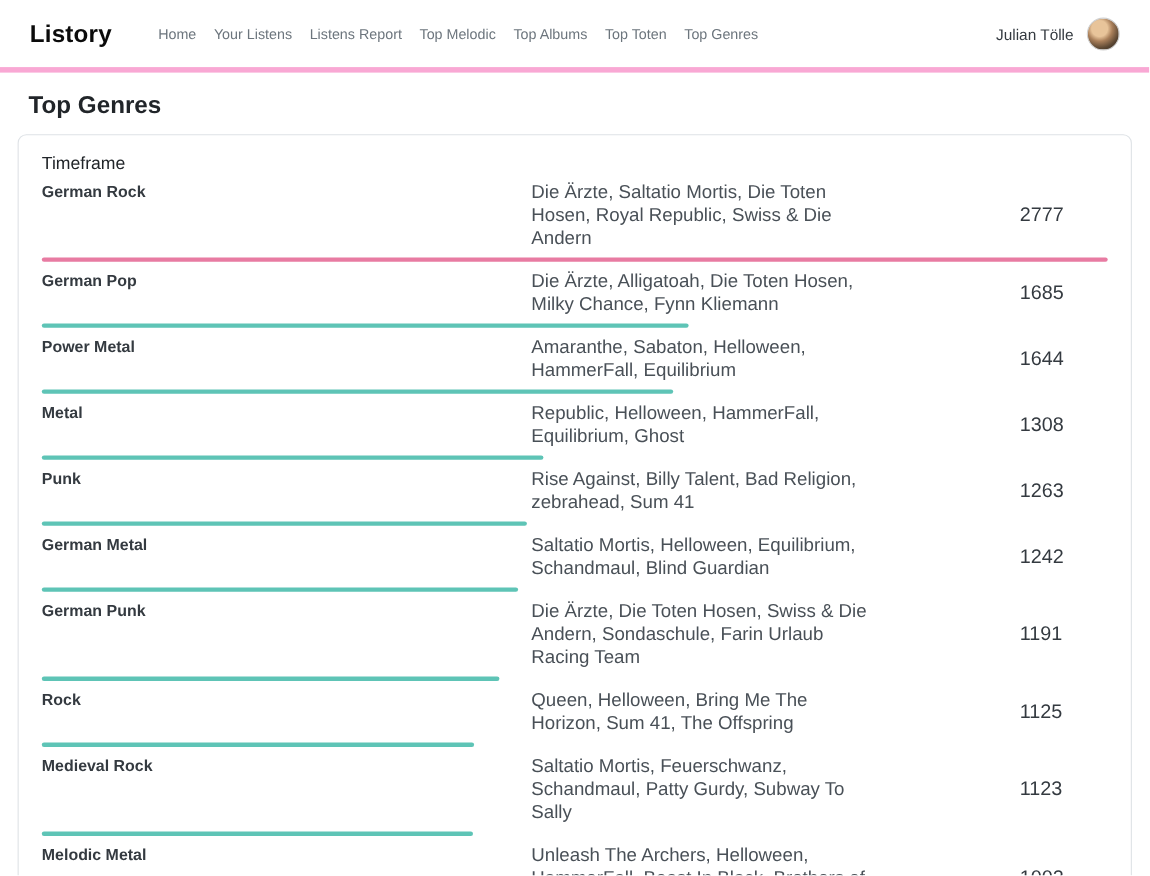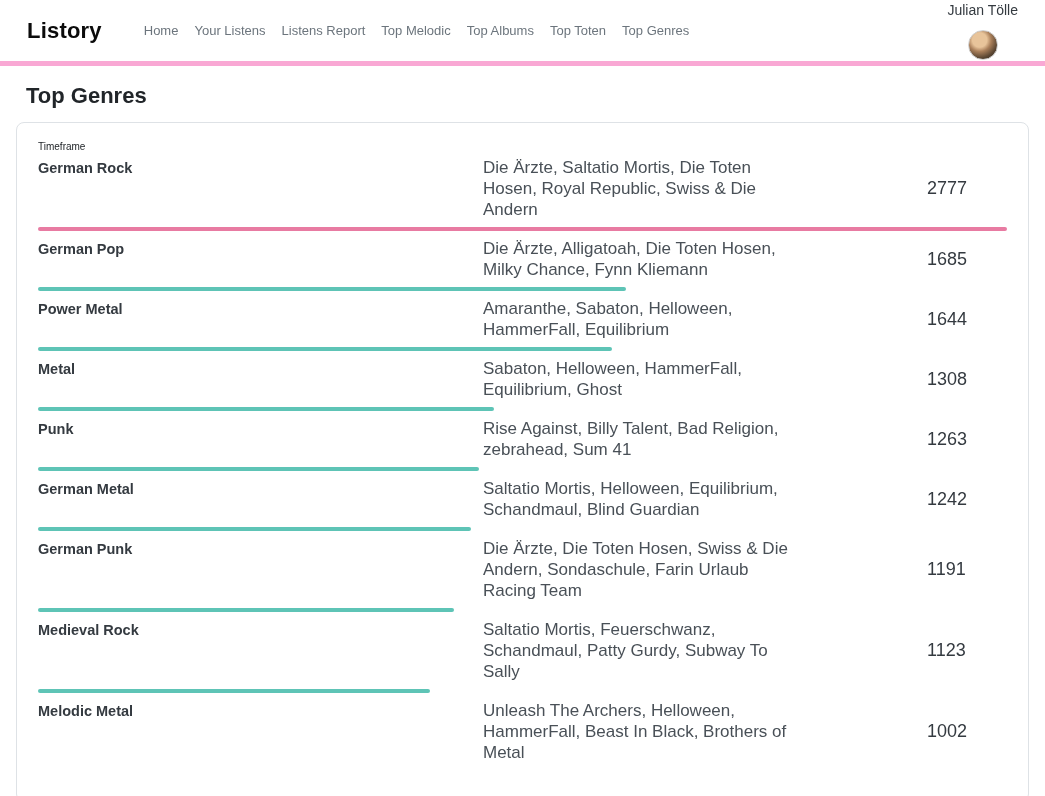--- a/index.html
+++ b/index.html
@@ -42,21 +42,20 @@
     color: #6c757d;
     text-decoration: none;
     cursor: pointer;
     white-space: nowrap;
   }
   .nav-right {
     margin-left: auto;
     display: flex;
     align-items: center;
     gap: 12px;
-    flex-direction: column;
   }
   .user-name {
     font-size: 14px;
     color: #343a40;
     white-space: nowrap;
   }
   .avatar {
     width: 30px;
     height: 30px;
     border-radius: 50%;
@@ -76,21 +75,21 @@
   }
   .card {
     margin: 0 16px;
     border: 1px solid #dee2e6;
     border-radius: 8px;
     padding: 18px 21px 20px;
     background: #ffffff;
   }
 
   .timeframe-label {
-    font-size: 10px;
+    font-size: 16px;
     color: #212529;
     margin-bottom: 5px;
   }
   .timeframe-select {
     display: inline-block;
     font-family: "Liberation Sans", sans-serif;
     font-size: 13px;
     color: #212529;
     background: #ffffff;
     border: 1px solid #ced4da;
@@ -183,21 +182,21 @@
 
       <div class="genre-row">
         <div class="genre-name">Power Metal</div>
         <div class="genre-artists">Amaranthe, Sabaton, Helloween, HammerFall, Equilibrium</div>
         <div class="genre-count">1644</div>
         <div class="genre-bar" style="width: 59.2%; background: rgb(94, 196, 182);"></div>
       </div>
 
       <div class="genre-row">
         <div class="genre-name">Metal</div>
-        <div class="genre-artists">Sabaton, Helloween, HammerFall, Equilibrium, Ghost</div>
+        <div class="genre-artists">Republic, Helloween, HammerFall, Equilibrium, Ghost</div>
         <div class="genre-count">1308</div>
         <div class="genre-bar" style="width: 47.1%; background: rgb(94, 196, 182);"></div>
       </div>
 
       <div class="genre-row">
         <div class="genre-name">Punk</div>
         <div class="genre-artists">Rise Against, Billy Talent, Bad Religion, zebrahead, Sum 41</div>
         <div class="genre-count">1263</div>
         <div class="genre-bar" style="width: 45.48%; background: rgb(94, 196, 182);"></div>
       </div>
@@ -209,20 +208,26 @@
         <div class="genre-bar" style="width: 44.72%; background: rgb(94, 196, 182);"></div>
       </div>
 
       <div class="genre-row">
         <div class="genre-name">German Punk</div>
         <div class="genre-artists">Die Ärzte, Die Toten Hosen, Swiss &amp; Die Andern, Sondaschule, Farin Urlaub Racing Team</div>
         <div class="genre-count">1191</div>
         <div class="genre-bar" style="width: 42.89%; background: rgb(94, 196, 182);"></div>
       </div>
 
+      <div class="genre-row">
+        <div class="genre-name">Rock</div>
+        <div class="genre-artists">Queen, Helloween, Bring Me The Horizon, Sum 41, The Offspring</div>
+        <div class="genre-count">1125</div>
+        <div class="genre-bar" style="width: 40.51%; background: rgb(94, 196, 182);"></div>
+      </div>
 
       <div class="genre-row">
         <div class="genre-name">Medieval Rock</div>
         <div class="genre-artists">Saltatio Mortis, Feuerschwanz, Schandmaul, Patty Gurdy, Subway To Sally</div>
         <div class="genre-count">1123</div>
         <div class="genre-bar" style="width: 40.44%; background: rgb(94, 196, 182);"></div>
       </div>
 
       <div class="genre-row">
         <div class="genre-name">Melodic Metal</div>

